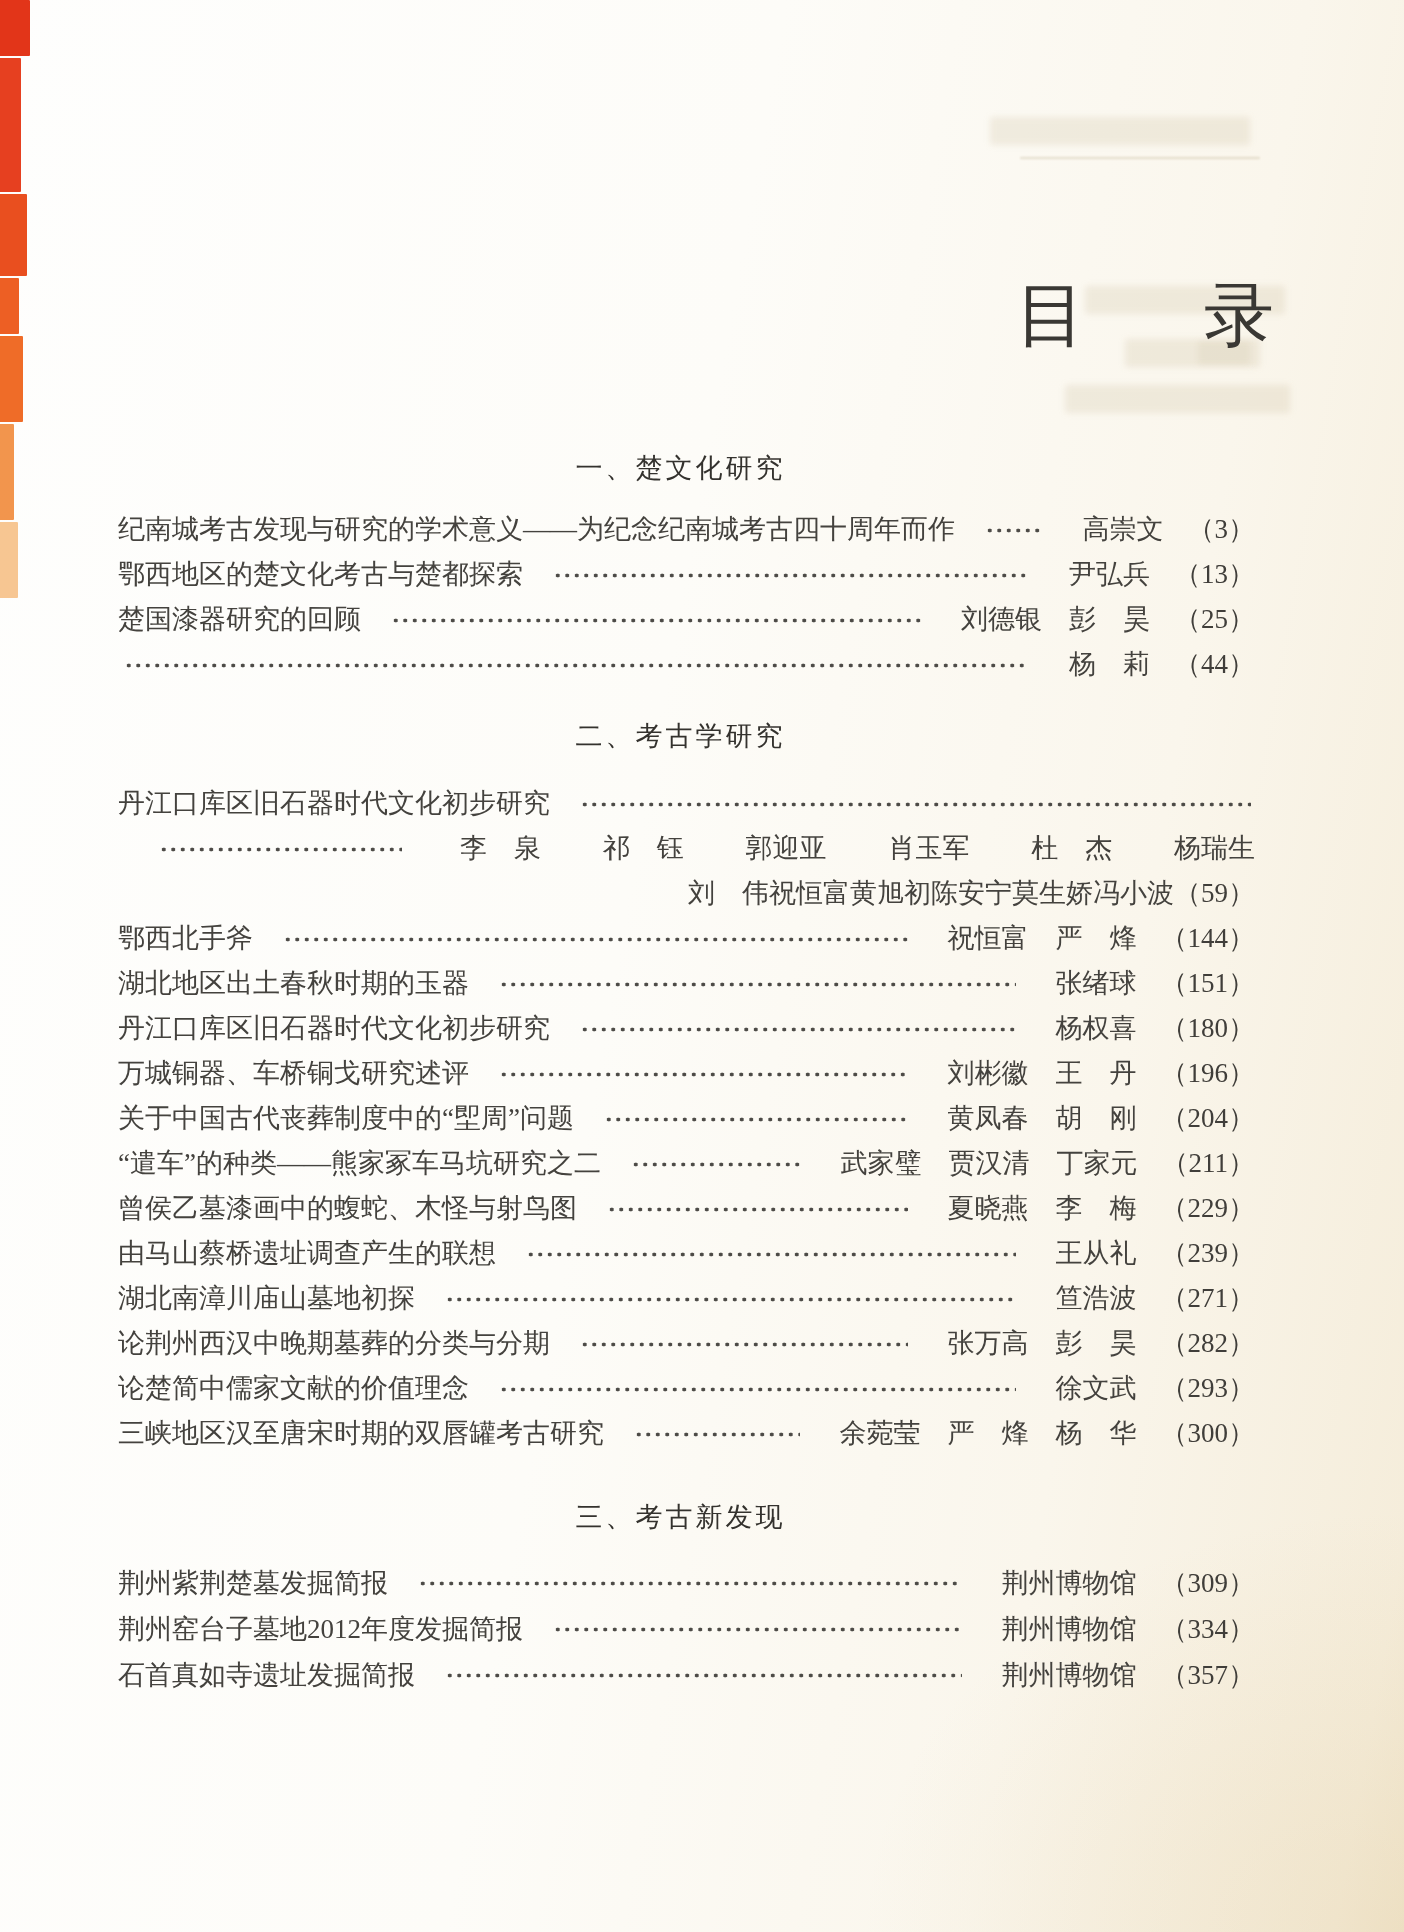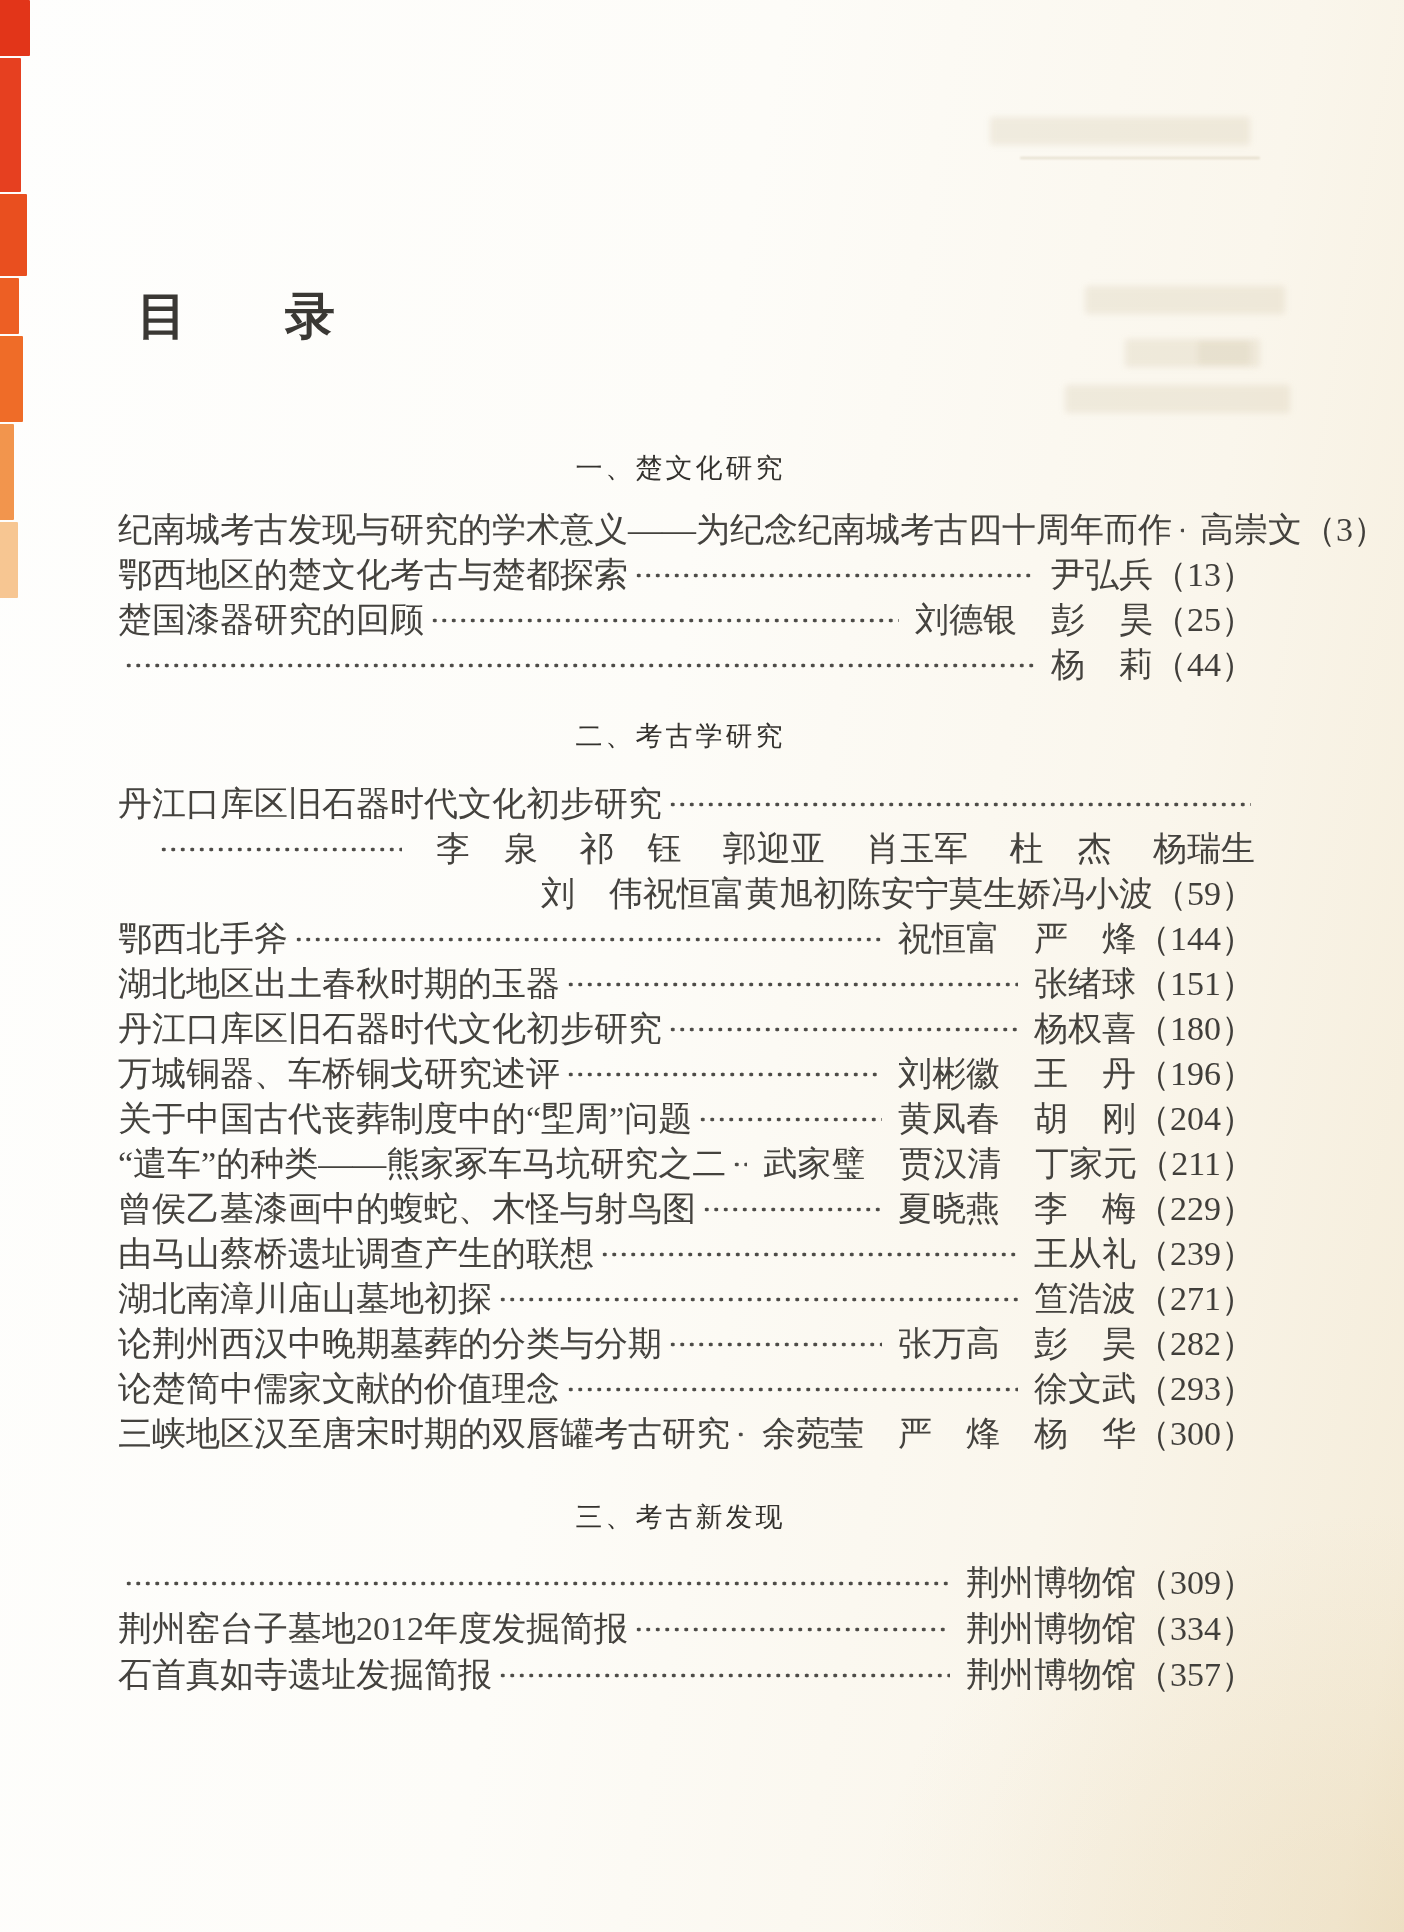--- a/index.html
+++ b/index.html
@@ -28,35 +28,35 @@
   .ghost{position:absolute;background:rgba(182,162,118,0.16);filter:blur(3px);border-radius:3px;}
   .g1{left:990px;top:117px;width:260px;height:28px;}
   .grule{left:1020px;top:157px;width:240px;height:2px;background:rgba(170,150,108,0.28);filter:blur(1px);border-radius:1px;}
   .g2{left:1085px;top:286px;width:200px;height:28px;}
   .g3{left:1125px;top:339px;width:135px;height:28px;}
   .g3b{left:1198px;top:341px;width:52px;height:24px;background:rgba(182,162,118,0.11);}
   .g4{left:1065px;top:385px;width:225px;height:28px;}
   
   .content{position:absolute;left:118px;top:0;width:1137px;color:#44423e;}
   .title{
-    margin:285px 0 0 0;height:62px;line-height:62px;text-align:left;
-    font-size:50px;font-weight:700;color:#3a3834;letter-spacing:24px;margin-right:-24px;
+    margin:285px 0 0 0;height:62px;line-height:62px;text-align:right;
+    font-size:70px;font-weight:400;color:#3a3834;letter-spacing:24px;margin-right:-24px;
     position:relative;left:19px;
     font-family:"Liberation Serif","DejaVu Serif",serif;
   }
   .sec{
     height:42px;line-height:42px;text-align:center;
     font-size:27px;font-weight:400;color:#34322e;letter-spacing:3px;
     font-family:"Liberation Sans","DejaVu Sans",sans-serif;
     position:relative;left:-6px;margin:0;
   }
   #sec1{margin-top:100px;}
   #sec2{margin-top:28px;}
   #sec3{margin-top:40px;}
-  .row{display:flex;height:45px;line-height:45px;font-size:34px;align-items:stretch;}
+  .row{display:flex;height:45px;line-height:45px;font-size:27px;align-items:stretch;gap:24px;}
   .row3{height:46px;line-height:46px;}
   .first1{margin-top:18px;}
   .first2{margin-top:24px;}
   .first3{margin-top:22px;}
   .t{white-space:nowrap;flex:0 0 auto;}
   .leader{
     flex:1 1 auto;min-width:8px;margin:0 4px;
     background-image:radial-gradient(circle at center,#4c4a46 1.7px,rgba(0,0,0,0) 2.2px);
     background-size:9.5px 45px;background-repeat:repeat-x;background-position:2px 1px;
   }
@@ -222,20 +222,21 @@
     <div class="row">
       <span class="t">三峡地区汉至唐宋时期的双唇罐考古研究</span>
       <span class="leader"></span>
       <span class="a">余菀莹　严　烽　杨　华</span>
       <span class="p">（300）</span>
     </div>
 
     <h2 class="sec" id="sec3">三、考古新发现</h2>
 
     <div class="row row3 first3">
+      <span class="t">荆州紫荆楚墓发掘简报</span>
       <span class="leader"></span>
       <span class="a">荆州博物馆</span>
       <span class="p">（309）</span>
     </div>
     <div class="row row3">
       <span class="t">荆州窑台子墓地2012年度发掘简报</span>
       <span class="leader"></span>
       <span class="a">荆州博物馆</span>
       <span class="p">（334）</span>
     </div>

